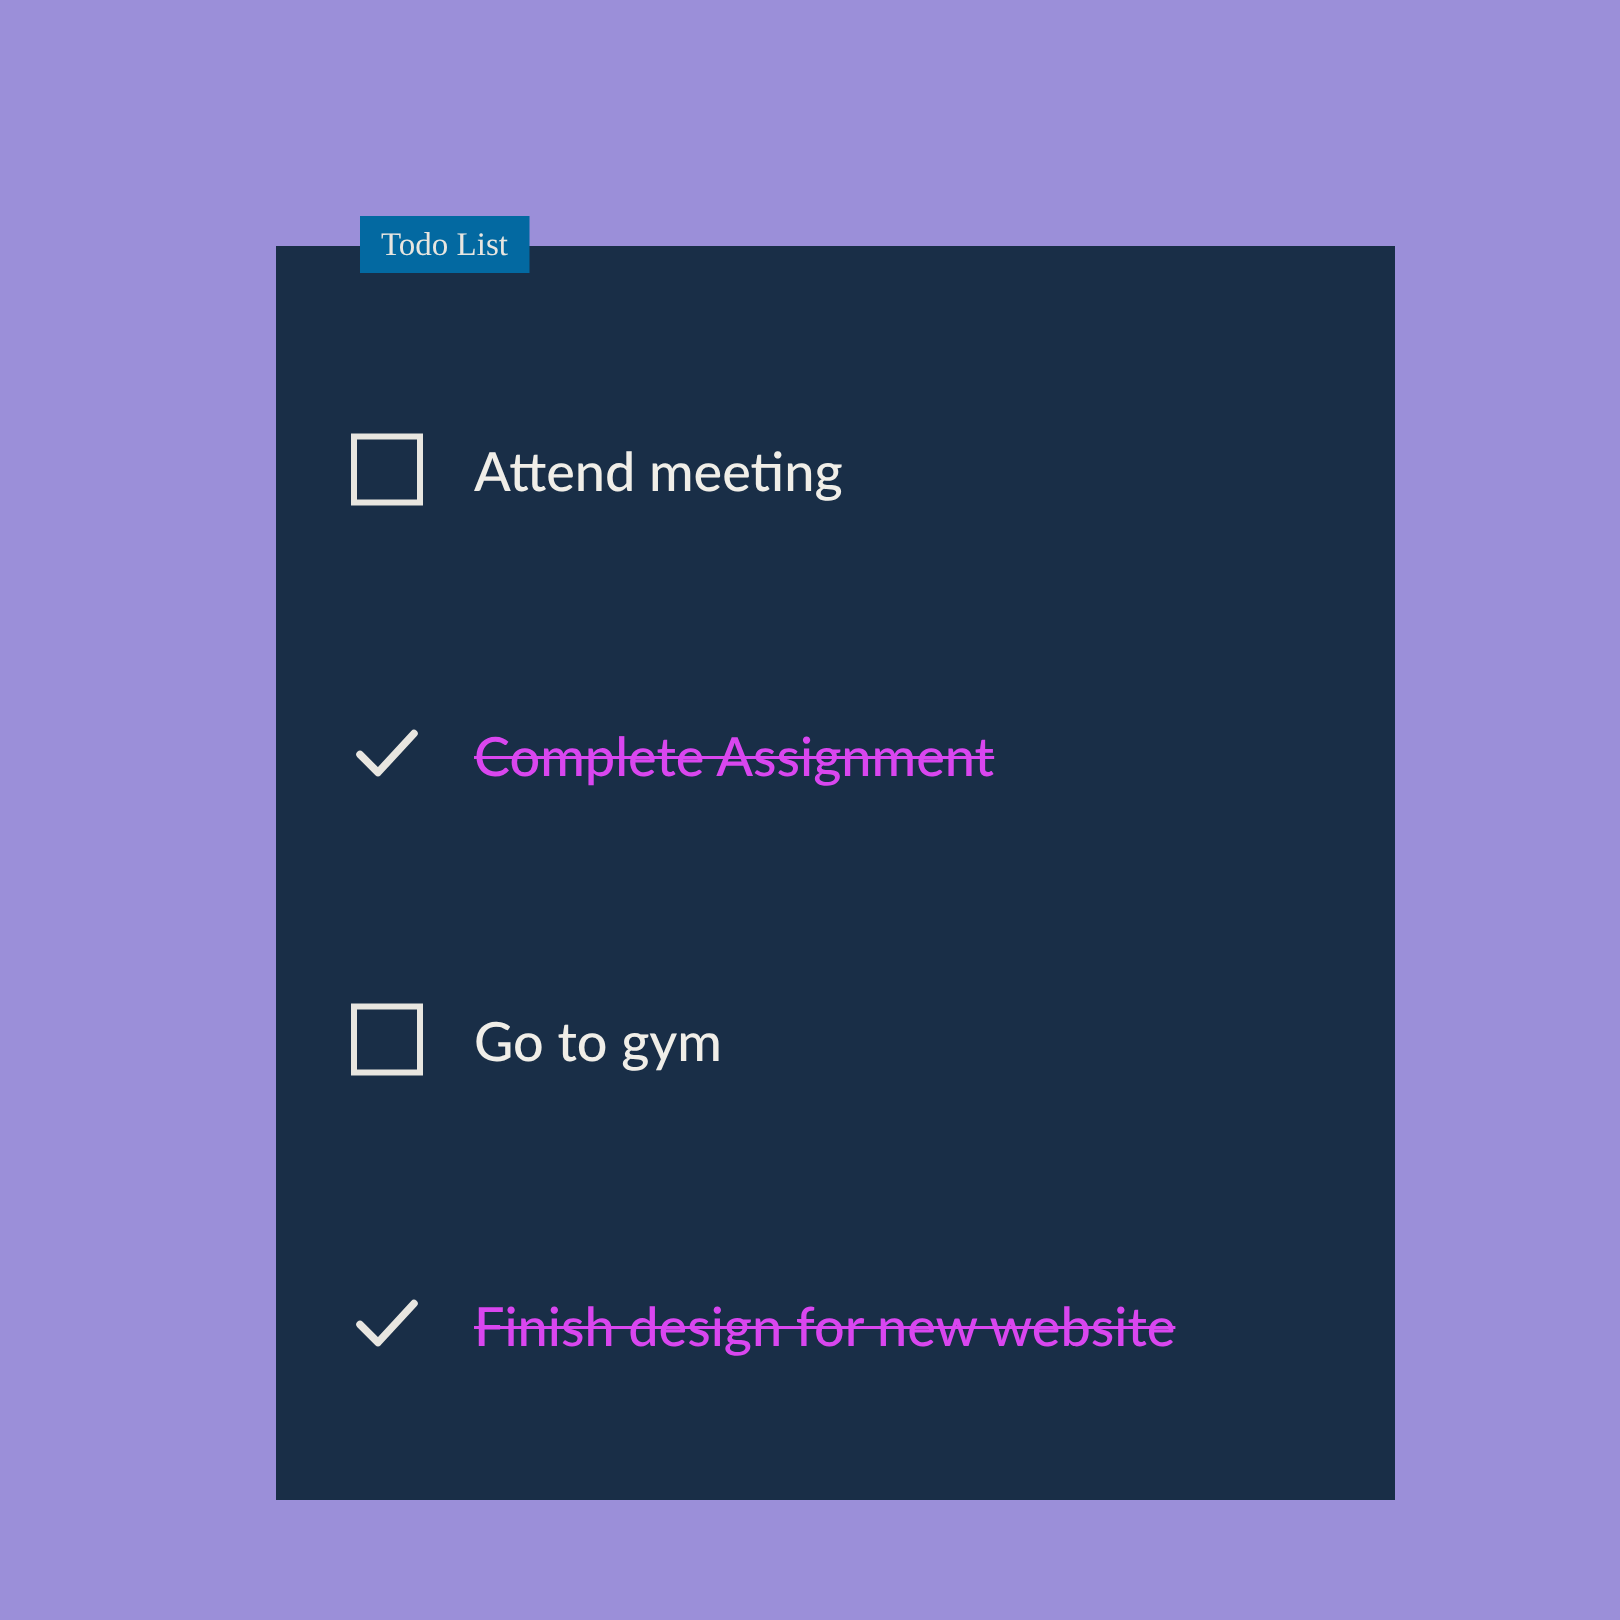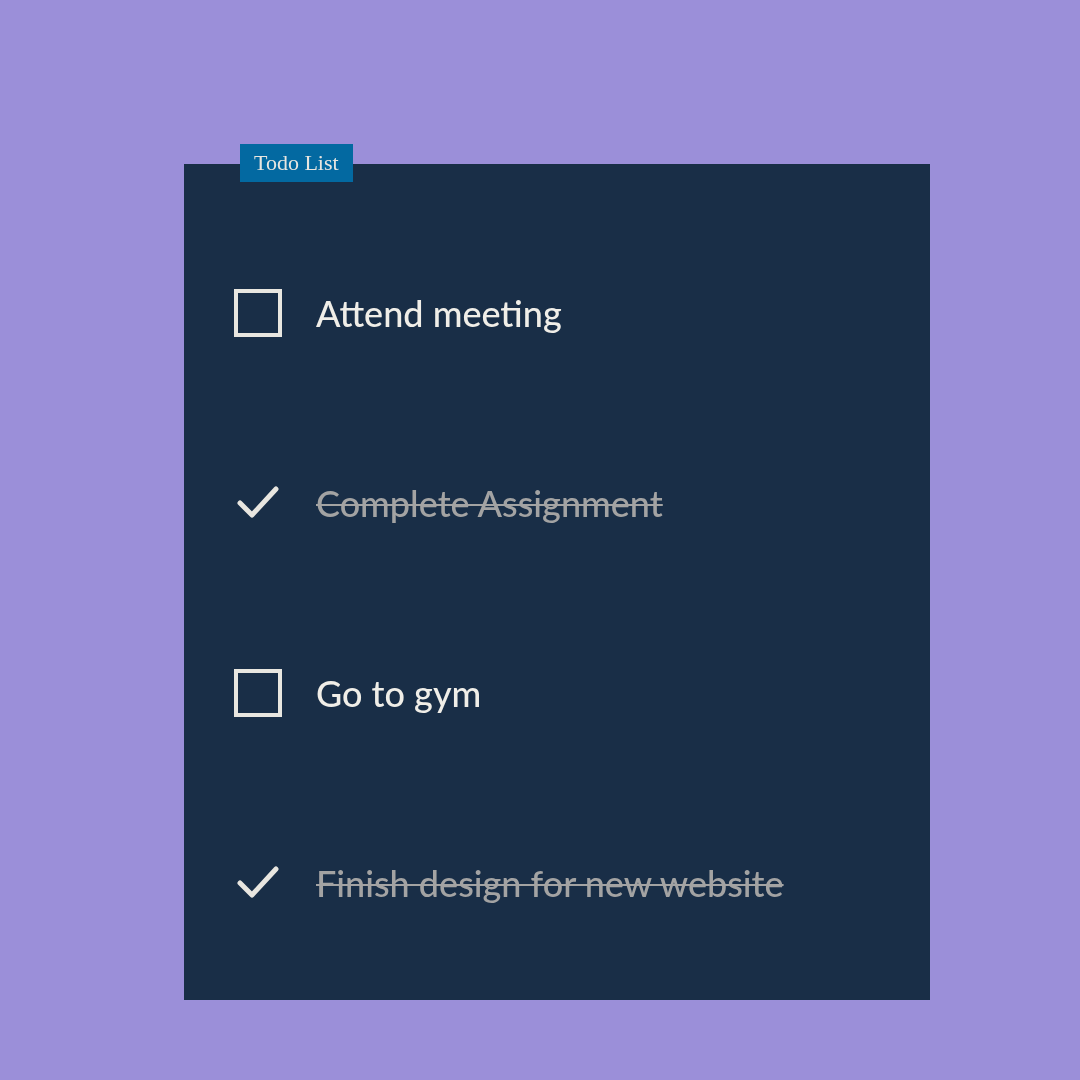--- a/index.html
+++ b/index.html
@@ -62,21 +62,21 @@
     .check-icon svg {
       width: 48px;
       height: 40px;
     }
     .todo-text {
       font-size: 36px;
       font-weight: 500;
       color: #f0eee8;
     }
     .todo-text.completed {
-      color: #a3a3a3;
+      color: #d946ef;
       text-decoration: line-through;
       text-decoration-thickness: 2px;
     }
   </style>
 </head>
 <body>
 
 <div class="badge">
   <span>Todo List</span>
 </div>

